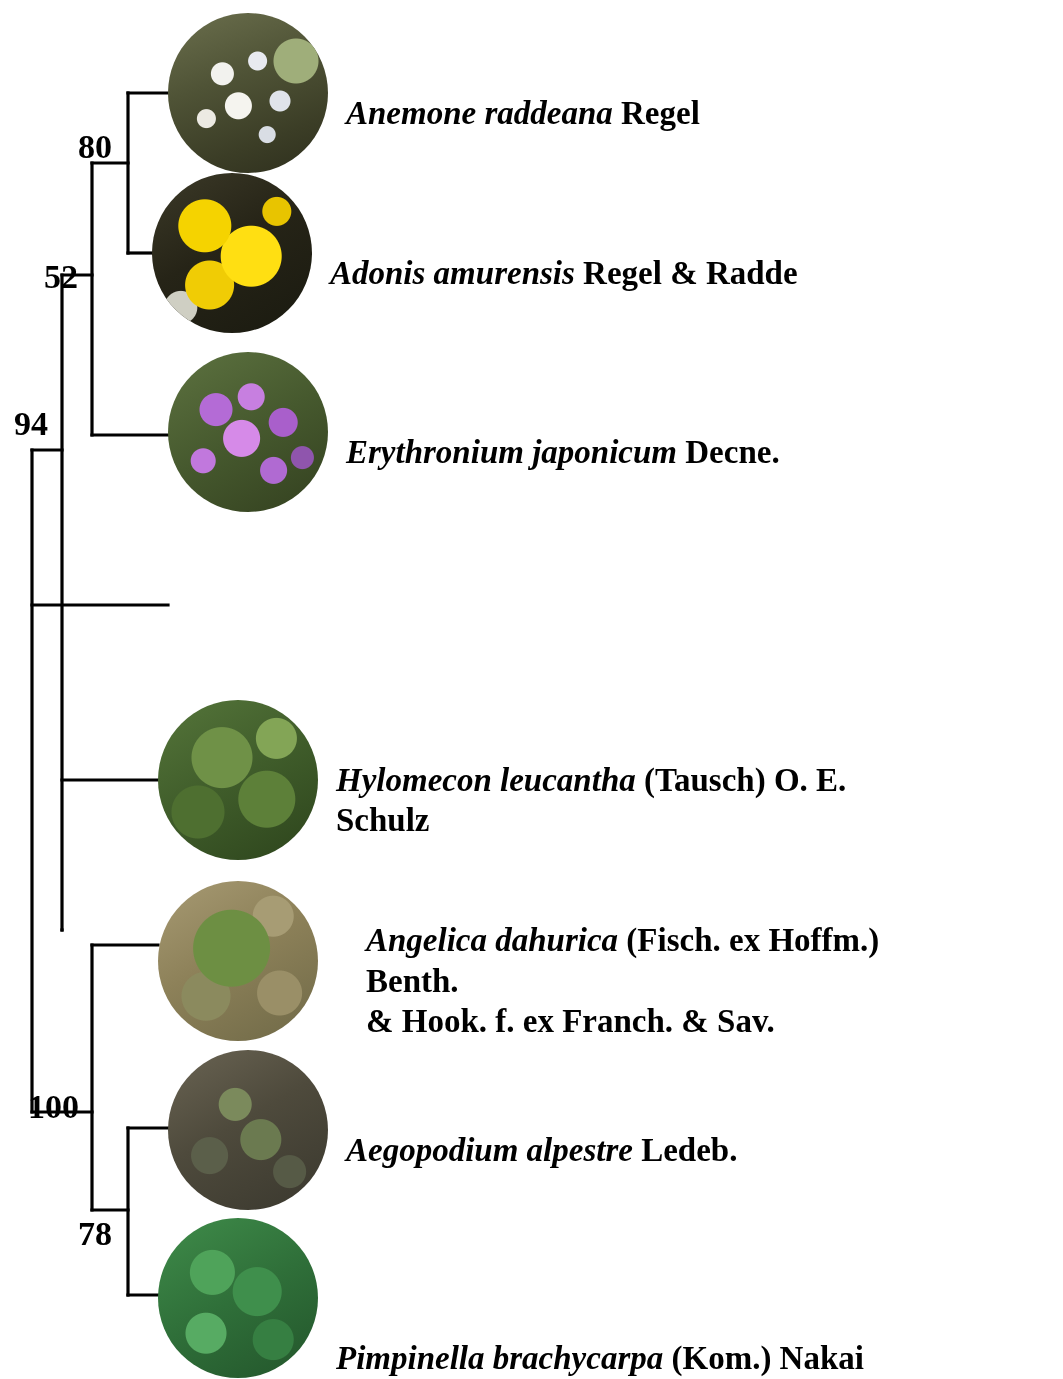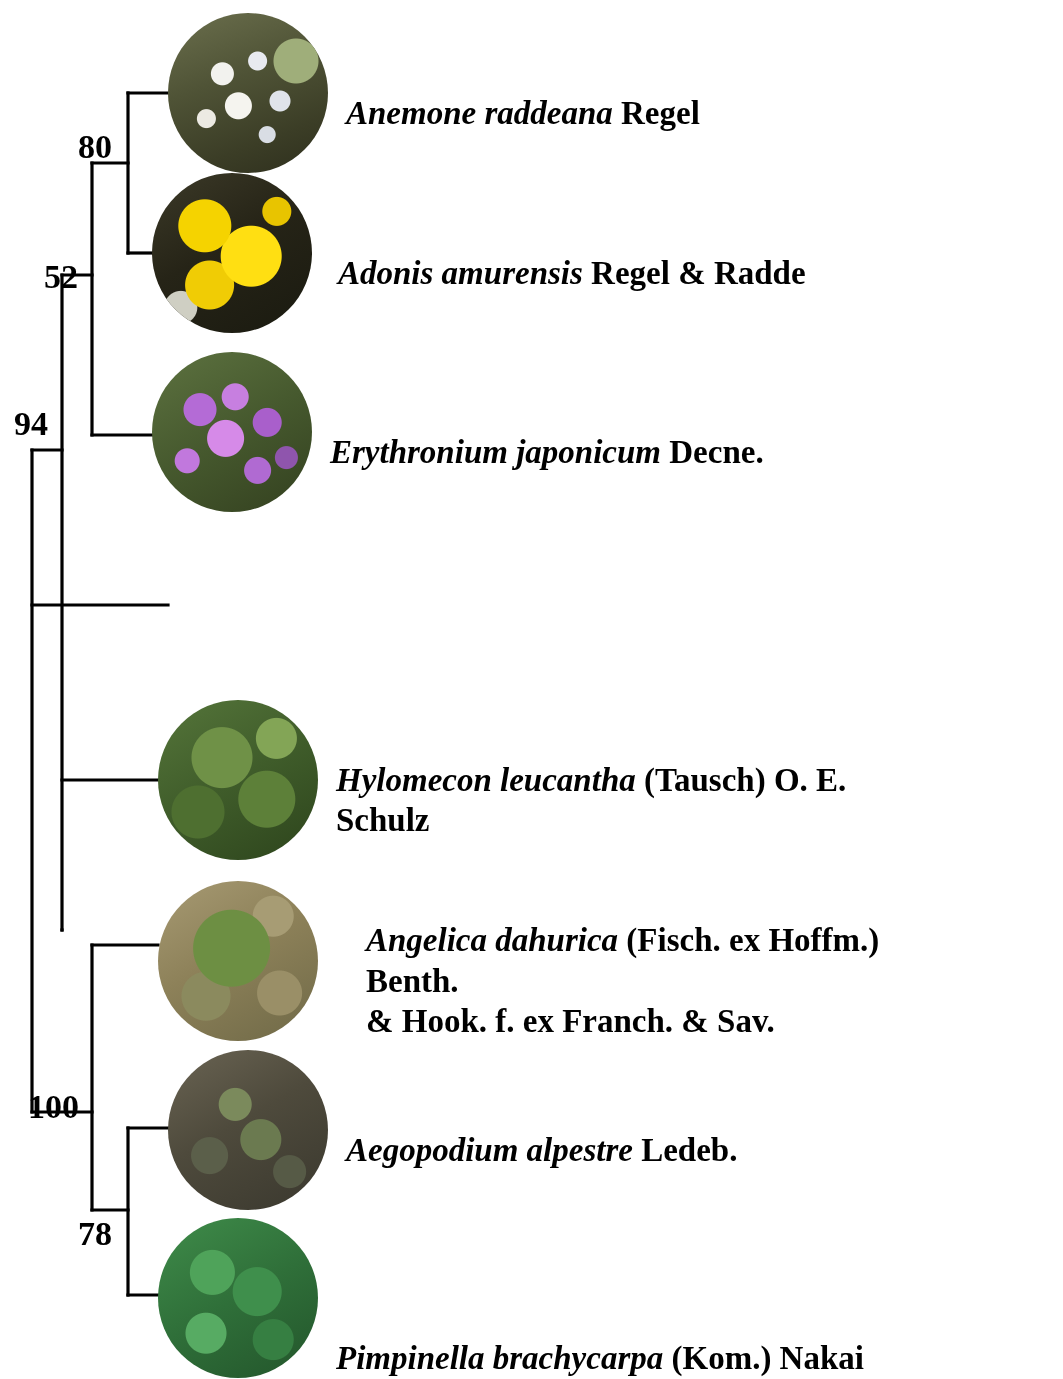--- a/index.html
+++ b/index.html
@@ -189,30 +189,30 @@
 
   <div class="tip" style="left:168px; top:13px;">
     <div class="tip-photo">
       <div class="ph ph-anemone"></div>
     </div>
     <div class="tip-label">
       <i>Anemone raddeana</i><span> Regel</span>
     </div>
   </div>
 
-  <div class="tip" style="left:152px; top:173px;gap:8px;">
+  <div class="tip" style="left:152px; top:173px;">
     <div class="tip-photo">
       <div class="ph ph-adonis"></div>
     </div>
     <div class="tip-label">
       <i>Adonis amurensis</i><span> Regel &amp; Radde</span>
     </div>
   </div>
 
-  <div class="tip" style="left:152px; top:352px;text-align:center;">
+  <div class="tip" style="left:168px; top:352px;text-align:center;">
     <div class="tip-photo">
       <div class="ph ph-erythronium"></div>
     </div>
     <div class="tip-label">
       <i>Erythronium japonicum</i><span> Decne.</span>
     </div>
   </div>
 
 
   <div class="tip" style="left:158px; top:700px;">

